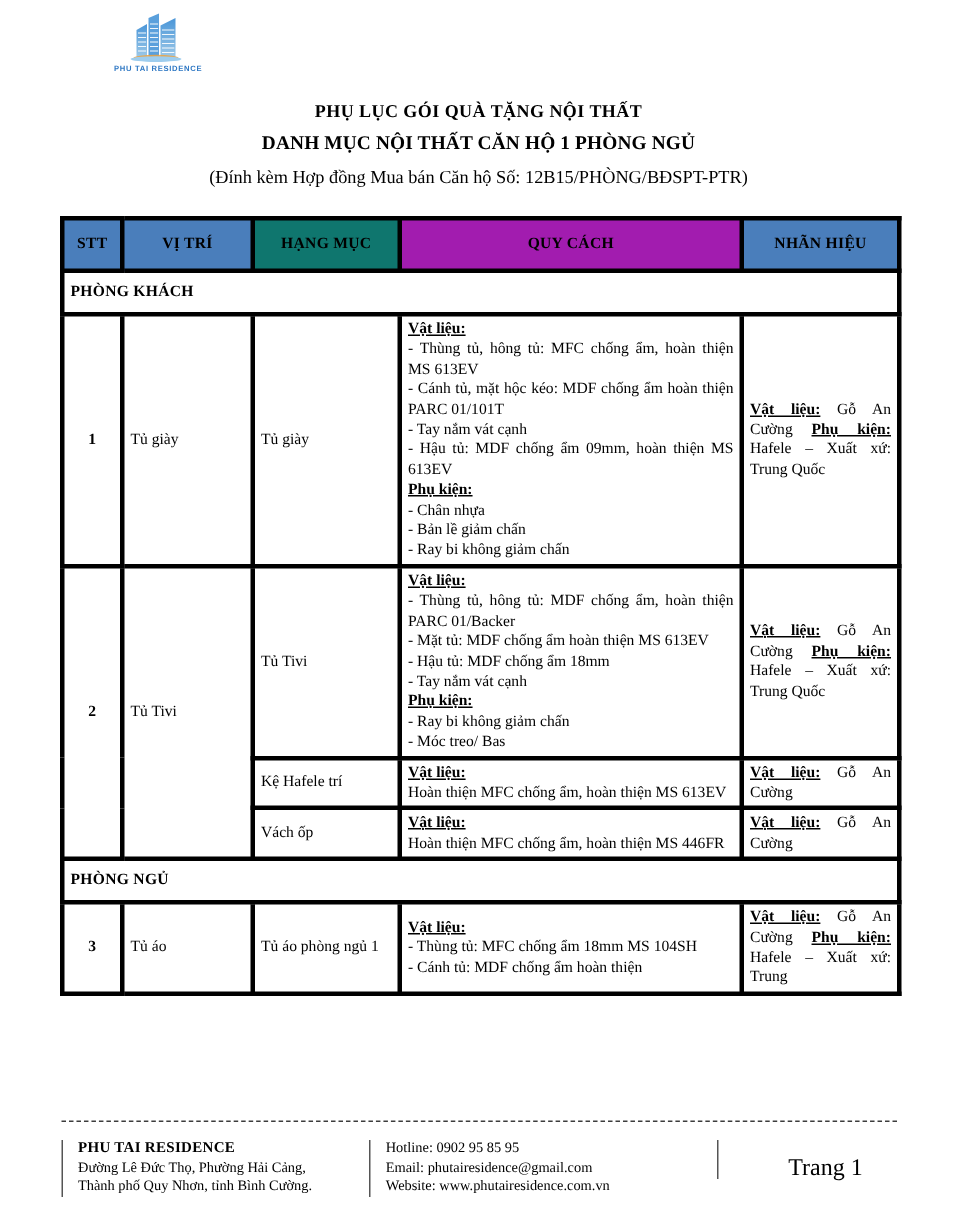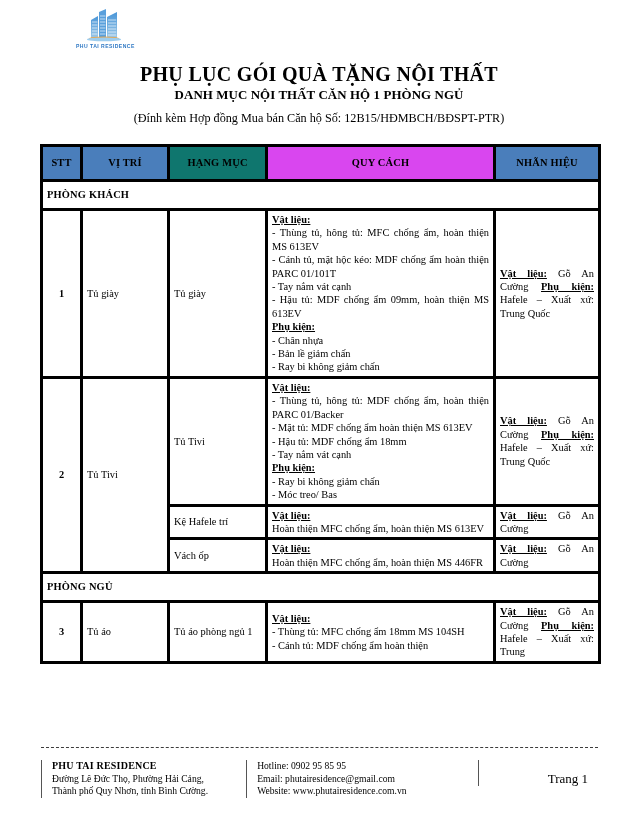--- a/index.html
+++ b/index.html
@@ -42,21 +42,21 @@
     margin-top: 1px;
     white-space: nowrap;
   }
 
   
   .titles {
     text-align: center;
     margin-top: 14px;
   }
   .title-main {
-    font-size: 20px;
+    font-size: 12px;
     font-weight: bold;
     letter-spacing: 0.3px;
     line-height: 20px;
   }
   .title-sub {
     font-size: 12.9px;
     font-weight: bold;
     letter-spacing: 0.1px;
     line-height: 19px;
     margin-top: 2px;
@@ -160,23 +160,23 @@
     line-height: 12.6px;
   }
   .foot-col {
     padding: 0 10px;
   }
   .foot-addr { width: 210px; border-left: 1px solid #555; }
   .foot-contact { width: 240px; border-left: 1px solid #555; }
   .foot-page {
     width: 86px;
     border-left: 1px solid #555;
-    text-align: right;
+    text-align: center;
     padding-top: 13px;
-    font-size: 13px;
+    font-size: 16px;
     padding-left: 34px;
   }
   .foot-name {
     font-weight: bold;
     font-family: "Liberation Serif", serif;
     font-size: 10px;
     letter-spacing: 0.2px;
   }
 </style>
 </head>
@@ -222,38 +222,38 @@
       <ellipse cx="25" cy="30.6" rx="15" ry="2.1" fill="#f0a23c" opacity="0.85"></ellipse>
       <ellipse cx="25" cy="31.4" rx="17" ry="1.9" fill="#9ecdee"></ellipse>
     </svg>
     <span class="logo-text">PHU TAI RESIDENCE</span>
   </div>
 </div>
 
 <div class="titles">
   <div class="title-main">PHỤ LỤC GÓI QUÀ TẶNG NỘI THẤT</div>
   <div class="title-sub">DANH MỤC NỘI THẤT CĂN HỘ 1 PHÒNG NGỦ</div>
-  <div class="title-note">(Đính kèm Hợp đồng Mua bán Căn hộ Số: 12B15/HĐMBCH/BĐSPT-PTR)</div>
+  <div class="title-note">(Đính kèm Hợp đồng Mua bán Căn hộ Số: 12B15/PHÒNG/BĐSPT-PTR)</div>
 </div>
 
 <div class="table-zone">
   <table class="spec">
     <colgroup>
       <col class="c-stt">
         <col class="c-vitri">
         <col class="c-hang">
       <col class="c-quy">
         <col class="c-nhan">
     </colgroup>
     <thead>
       <tr>
         <th style="background: rgb(74, 126, 187);">STT</th>
         <th style="background: rgb(74, 126, 187);">VỊ TRÍ</th>
         <th style="background: #0f766e;">HẠNG MỤC</th>
-        <th style="background: #d946ef; text-align: center;">QUY CÁCH</th>
+        <th style="background: #a21caf; text-align: center;">QUY CÁCH</th>
         <th style="background: rgb(74, 126, 187);">NHÃN HIỆU</th>
       </tr>
     </thead>
     <tbody>
 
       <tr>
         <td class="section-head" colspan="5">PHÒNG KHÁCH</td>
       </tr>
 
       <tr>

